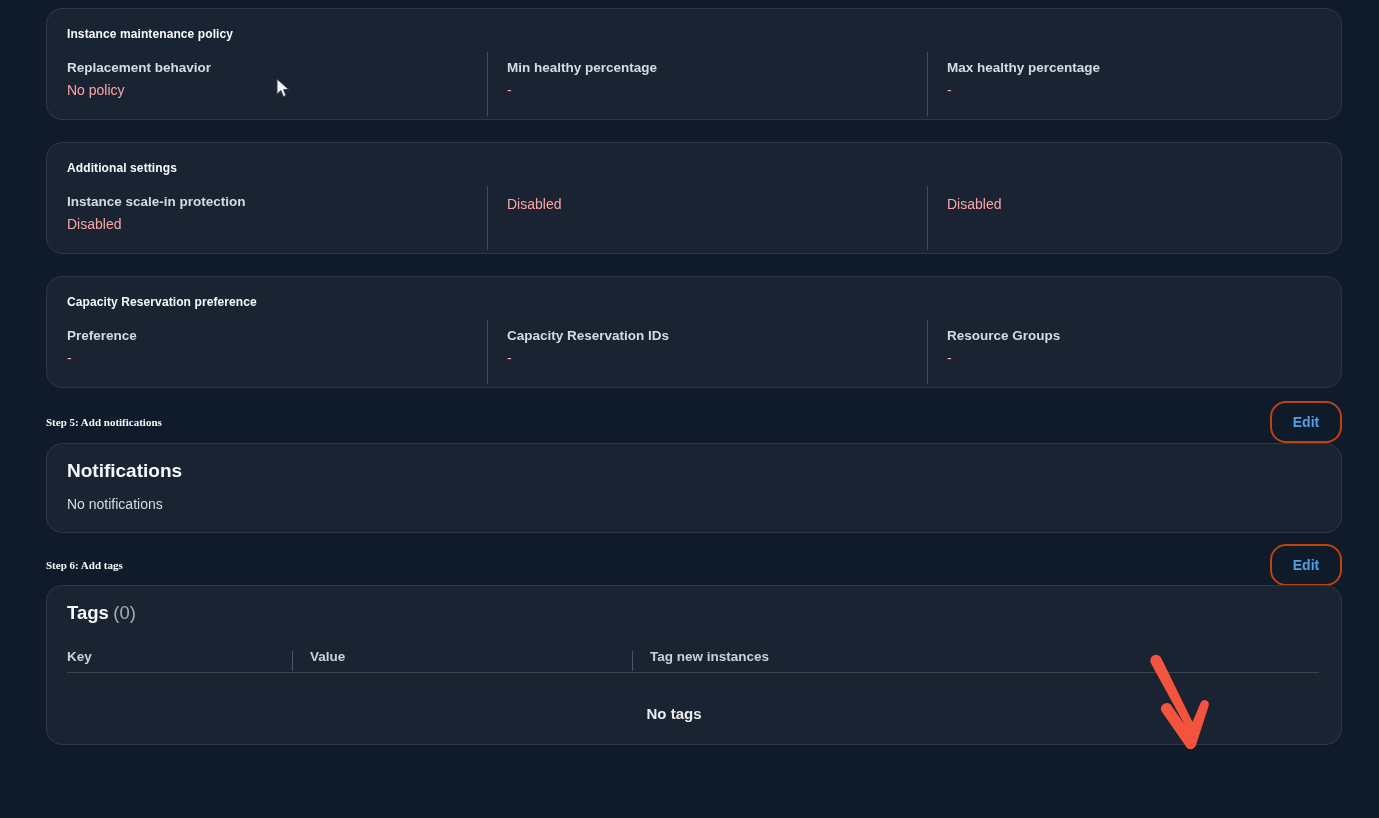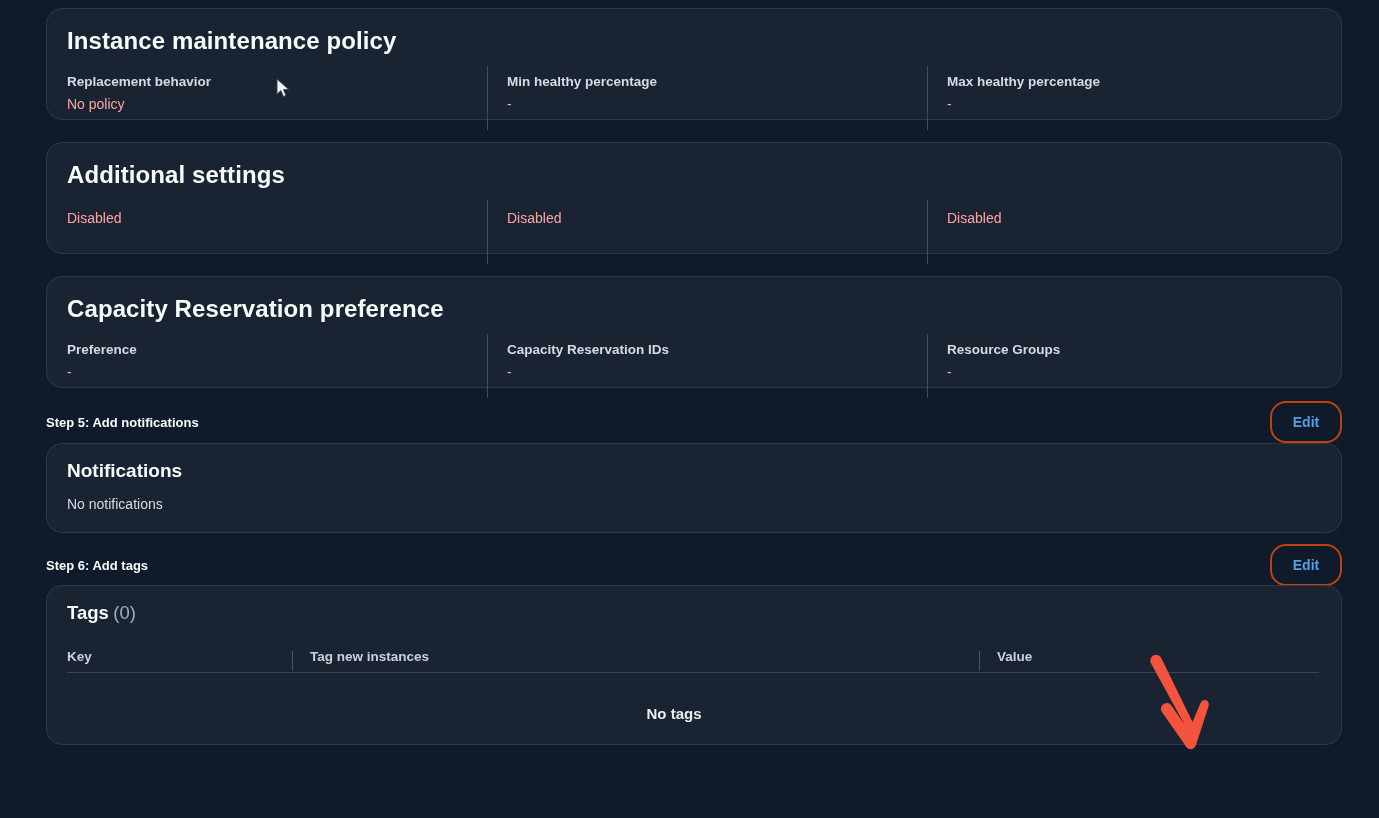--- a/index.html
+++ b/index.html
@@ -22,21 +22,21 @@
   
   .card {
     position: absolute;
     background: #1a2332;
     border: 1px solid #2d3748;
     border-radius: 16px;
   }
 
   .card-title {
     color: #f7fafd;
-    font-size: 24px;
+    font-size: 12px;
     font-weight: bold;
     letter-spacing: 0.1px;
   }
 
   
   .attr-grid {
     display: flex;
     width: 100%;
     gap: 48px;
   }
@@ -73,22 +73,23 @@
 
   
   .step-row {
     position: absolute;
     display: flex;
     align-items: center;
     justify-content: space-between;
   }
   .step-title {
     color: #f7fafd;
-    font-size: 13px;
-    font-weight: bold;
+    font-size: 11px;
+    font-weight: bold;
+    font-family: Liberation Serif, serif;
   }
   .btn-edit {
     display: inline-flex;
     align-items: center;
     justify-content: center;
     height: 42px;
     min-width: 72px;
     padding: 0 20px;
     border: 2px solid #c2410c;
     border-radius: 16px;
@@ -205,20 +206,21 @@
         </div>
       </div>
     </div>
   </div>
 
   <div class="card" style="left:46px; top:142px; width:1296px; height:112px;">
     <div style="padding:18px 22px 0 20px;">
       <div class="card-title">Additional settings</div>
       <div class="attr-grid" style="margin-top:17px;">
         <div class="attr-col">
+          <div class="attr-label">Instance scale-in protection</div>
           <div class="attr-value">Disabled</div>
         </div>
         <div class="attr-col has-rule">
           <div class="attr-value">Disabled</div>
         </div>
         <div class="attr-col has-rule">
           <div class="attr-value">Disabled</div>
         </div>
       </div>
     </div>
@@ -265,25 +267,25 @@
     <div style="padding:16px 22px 0 20px;">
       <div>
         <span class="tags-title">Tags</span>
         <span class="tags-count">(0)</span>
       </div>
 
       <div class="tags-table-head" style="margin-top:16px;">
         <div class="th" style="width:225px;">
           <span>Key</span>
         </div>
+        <div class="th has-rule" style="width:340px;">
+          <span>Value</span>
+        </div>
         <div class="th has-rule" style="flex:1;">
           <span>Tag new instances</span>
-        </div>
-        <div class="th has-rule" style="width:340px;">
-          <span>Value</span>
         </div>
       </div>
       <div class="tags-hr"></div>
 
       <div class="tags-empty" style="width:1254px; margin-left:-20px;">No tags</div>
     </div>
   </div>
 
   <div class="annot-arrow">
     <svg width="80" height="110" viewBox="0 0 80 110" xmlns="http://www.w3.org/2000/svg">

